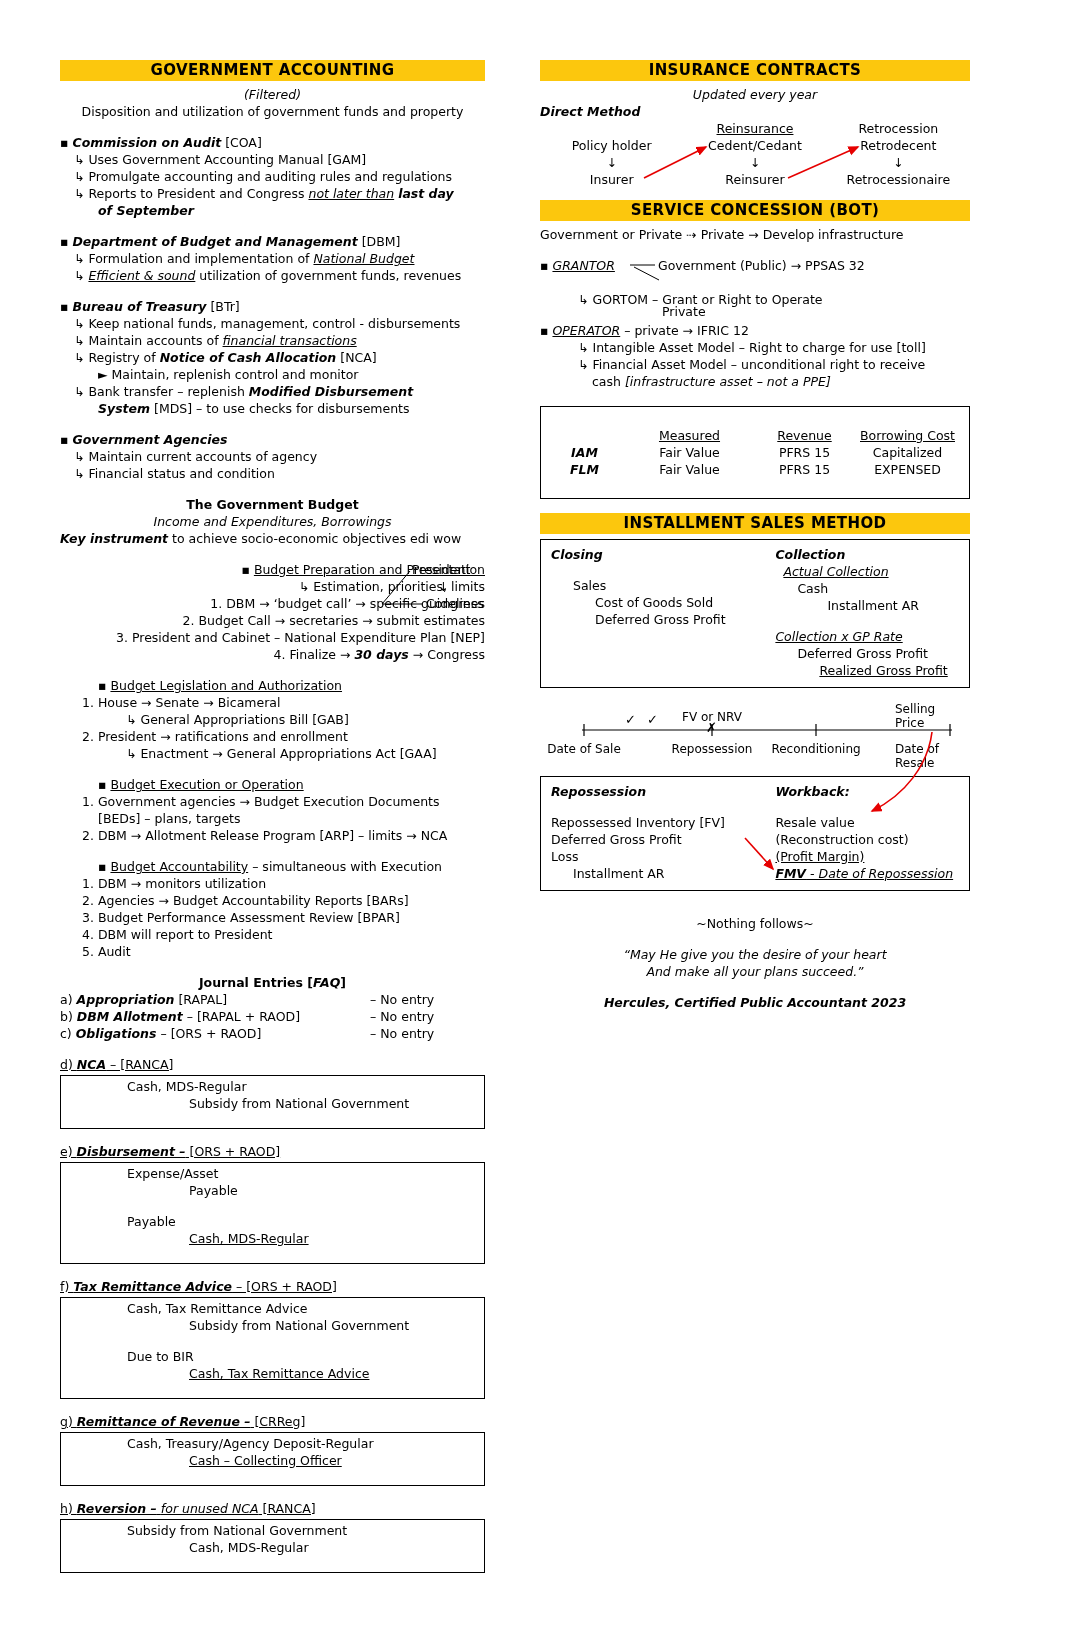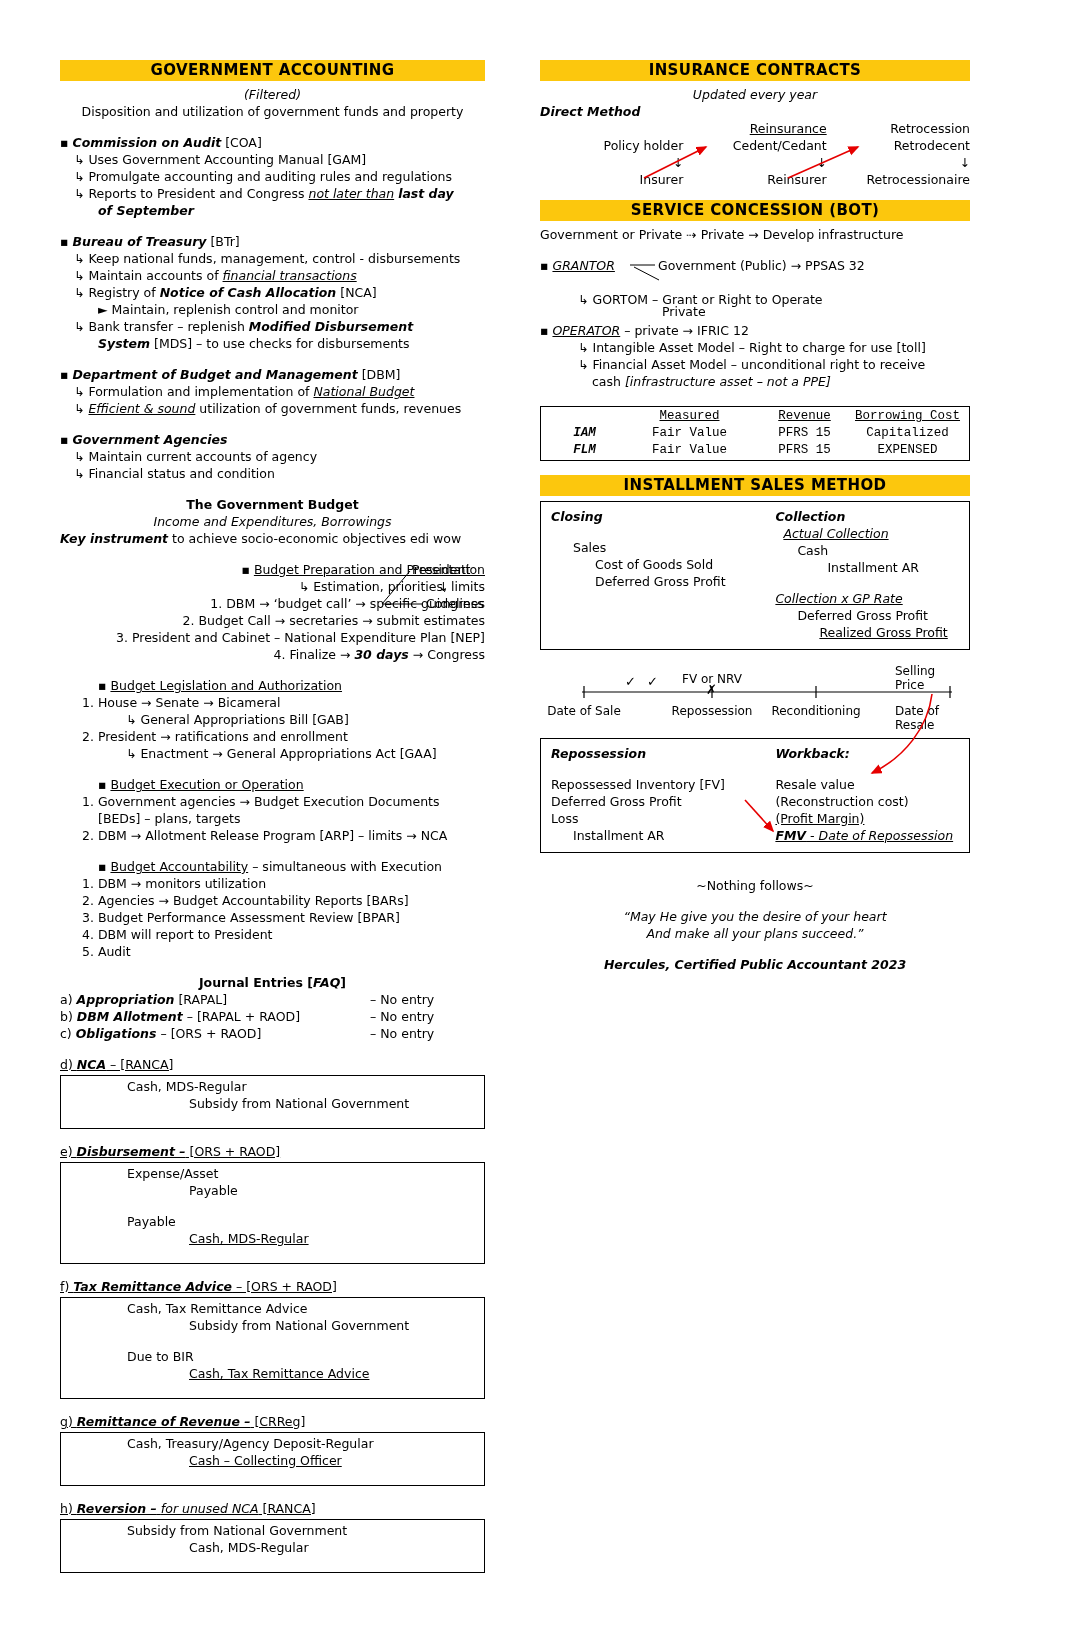--- a/index.html
+++ b/index.html
@@ -28,23 +28,23 @@
 
   .prep { position:relative;text-align:right; }
   .abs { position:absolute; line-height:17px; }
   .abs-svg { position:absolute; left:0; top:0; pointer-events:none; }
 
   .jentry { margin-bottom:14px; }
   .jbox { border:1.5px solid #000; margin-top:2px; padding:2px 0 16px 0; }
 
   .ins { position:relative; margin-bottom:12px; }
   .ins-row { display:grid; grid-template-columns:1fr 1fr 1fr; }
-  .ins-row span { text-align:right; line-height:17px; }
-
-  .iam-table { border:1.5px solid #000; padding:1px 6px; margin:2px 0 14px 0;font-family:Liberation Mono, monospace; }
+  .ins-row span { text-align:center; line-height:17px; }
+
+  .iam-table { border:1.5px solid #000; padding:20px 6px; margin:2px 0 14px 0; }
   .it-row { display:grid; grid-template-columns:75px 135px 95px 1fr; line-height:17px; }
   .it-row span { text-align:center; }
 
   .bigbox { border:1.5px solid #000; padding:6px 10px 8px 10px; display:flex; position:relative; }
   .bigbox .lcol { width:55%; } .bigbox .rcol { width:45%; }
   .closing-box { margin-bottom:12px; }
 
   .tlwrap { position:relative; margin-top:6px; }
   .tl { position:relative; height:76px; }
   .tl .mark { position:absolute; font-size:13px; line-height:13px; }
@@ -64,36 +64,36 @@
         <div class="line center i">(Filtered)</div>
         <div class="line center">Disposition and utilization of government funds and property</div>
         <div class="line sp"></div>
       </div>
     <div>
         <div class="line"><span>▪ </span><span class="b i">Commission on Audit</span><span> [COA]</span></div>
         <div class="line p14">↳ Uses Government Accounting Manual [GAM]</div>
         <div class="line p14">↳ Promulgate accounting and auditing rules and regulations</div>
         <div class="line p14"><span>↳ Reports to President and Congress </span><span class="i u">not later than</span><span> </span><span class="b i">last day</span></div>
         <div class="line p38"><span class="b i">of September</span></div>
+        <div class="line sp"></div>
+      </div>
+    <div>
+        <div class="line"><span>▪ </span><span class="b i">Department of Budget and Management</span><span> [DBM]</span></div>
+        <div class="line p14"><span>↳ Formulation and implementation of </span><span class="i u">National Budget</span></div>
+        <div class="line p14"><span>↳ </span><span class="i u">Efficient &amp; sound</span><span> utilization of government funds, revenues</span></div>
         <div class="line sp"></div>
       </div>
     <div>
         <div class="line"><span>▪ </span><span class="b i">Bureau of Treasury</span><span> [BTr]</span></div>
         <div class="line p14">↳ Keep national funds, management, control - disbursements</div>
         <div class="line p14"><span>↳ Maintain accounts of </span><span class="i u">financial transactions</span></div>
         <div class="line p14"><span>↳ Registry of </span><span class="b i">Notice of Cash Allocation</span><span> [NCA]</span></div>
         <div class="line p38">► Maintain, replenish control and monitor</div>
         <div class="line p14"><span>↳ Bank transfer – replenish </span><span class="b i">Modified Disbursement</span></div>
         <div class="line p38"><span class="b i">System</span><span> [MDS] – to use checks for disbursements</span></div>
-        <div class="line sp"></div>
-      </div>
-    <div>
-        <div class="line"><span>▪ </span><span class="b i">Department of Budget and Management</span><span> [DBM]</span></div>
-        <div class="line p14"><span>↳ Formulation and implementation of </span><span class="i u">National Budget</span></div>
-        <div class="line p14"><span>↳ </span><span class="i u">Efficient &amp; sound</span><span> utilization of government funds, revenues</span></div>
         <div class="line sp"></div>
       </div>
     <div>
         <div class="line"><span>▪ </span><span class="b i">Government Agencies</span></div>
         <div class="line p14">↳ Maintain current accounts of agency</div>
         <div class="line p14">↳ Financial status and condition</div>
         <div class="line sp"></div>
       </div>
     <div>
         <div class="line center b">The Government Budget</div>

